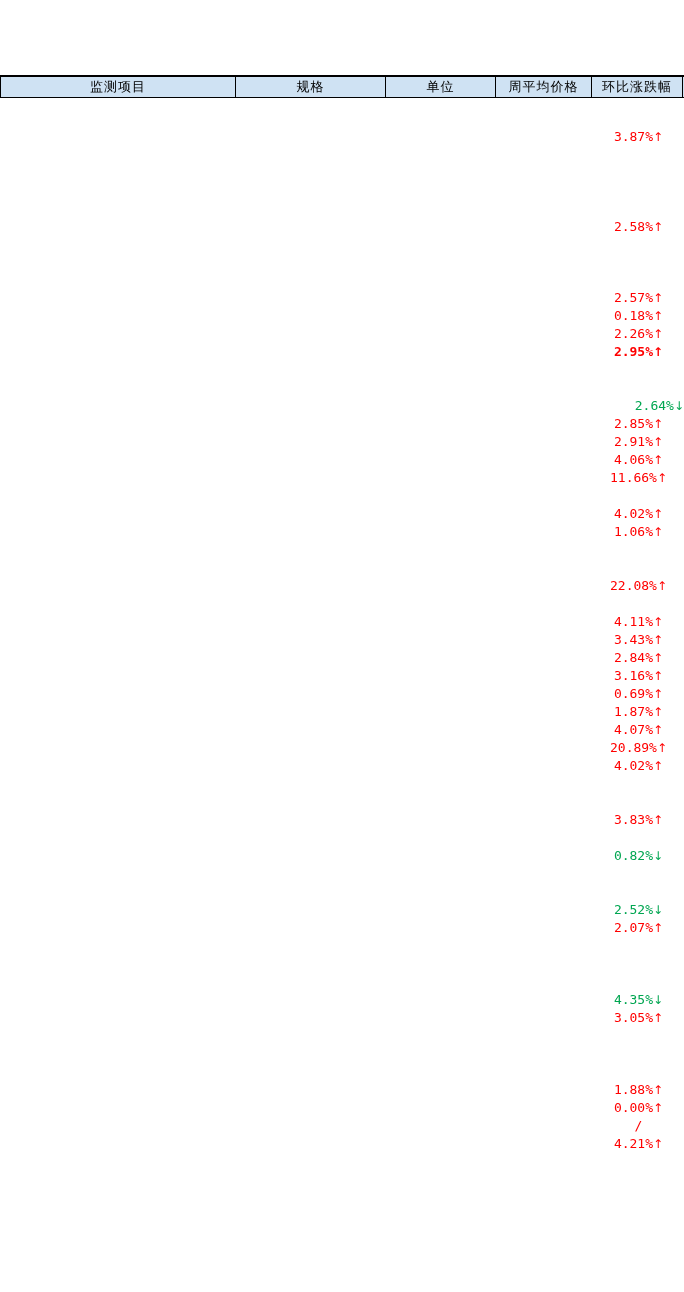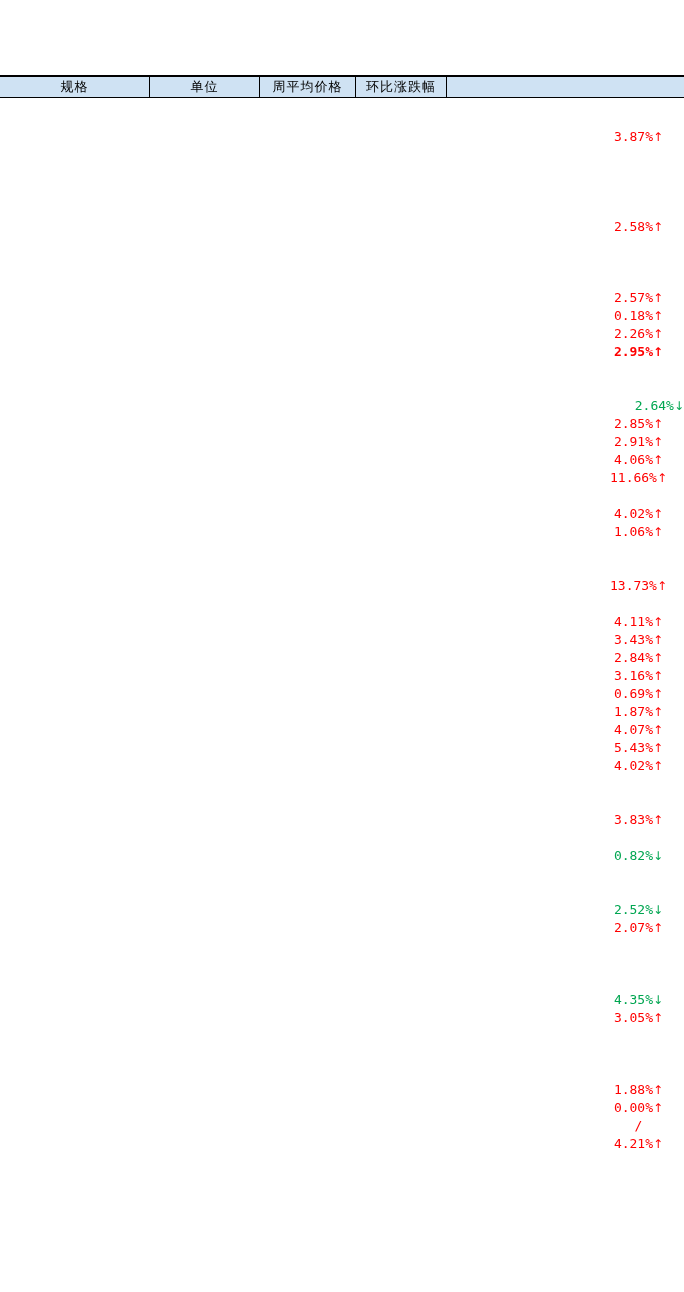--- a/index.html
+++ b/index.html
@@ -90,20 +90,21 @@
   .arrow { font-family: "DejaVu Sans", sans-serif; font-size: 12px; }
 </style>
 </head>
 <body>
 
 <div class="page">
 
   <div class="top-strip"></div>
 
   <div class="header-row">
+    <div class="header-cell hc-0">监测项目</div>
     <div class="header-cell hc-1">规格</div>
     <div class="header-cell hc-2">单位</div>
     <div class="header-cell hc-3">周平均价格</div>
     <div class="header-cell hc-4">环比涨跌幅</div>
   </div>
 
   <div class="body-area">
 
   <div class="chg up" style="top: 32px;"><span>3.87%</span><span class="arrow">↑</span></div>
       <div class="chg up" style="top: 122px;"><span>2.58%</span><span class="arrow">↑</span></div>
@@ -111,29 +112,29 @@
       <div class="chg up" style="top: 211px;"><span>0.18%</span><span class="arrow">↑</span></div>
       <div class="chg up" style="top: 229px;"><span>2.26%</span><span class="arrow">↑</span></div>
       <div class="chg up" style="top: 247px; font-weight: bold;"><span>2.95%</span><span class="arrow">↑</span></div>
       <div class="chg down" style="top: 301px; text-align: right;"><span>2.64%</span><span class="arrow">↓</span></div>
       <div class="chg up" style="top: 319px;"><span>2.85%</span><span class="arrow">↑</span></div>
       <div class="chg up" style="top: 337px;"><span>2.91%</span><span class="arrow">↑</span></div>
       <div class="chg up" style="top: 355px;"><span>4.06%</span><span class="arrow">↑</span></div>
       <div class="chg up" style="top: 373px;"><span>11.66%</span><span class="arrow">↑</span></div>
       <div class="chg up" style="top: 409px;"><span>4.02%</span><span class="arrow">↑</span></div>
       <div class="chg up" style="top: 427px;"><span>1.06%</span><span class="arrow">↑</span></div>
-      <div class="chg up" style="top: 481px;"><span>13.73%</span><span class="arrow">↑</span></div>
+      <div class="chg up" style="top: 481px;"><span>22.08%</span><span class="arrow">↑</span></div>
       <div class="chg up" style="top: 517px;"><span>4.11%</span><span class="arrow">↑</span></div>
       <div class="chg up" style="top: 535px;"><span>3.43%</span><span class="arrow">↑</span></div>
       <div class="chg up" style="top: 553px;"><span>2.84%</span><span class="arrow">↑</span></div>
       <div class="chg up" style="top: 571px; text-align: center;"><span>3.16%</span><span class="arrow">↑</span></div>
       <div class="chg up" style="top: 589px;"><span>0.69%</span><span class="arrow">↑</span></div>
       <div class="chg up" style="top: 607px;"><span>1.87%</span><span class="arrow">↑</span></div>
       <div class="chg up" style="top: 625px;"><span>4.07%</span><span class="arrow">↑</span></div>
-      <div class="chg up" style="top: 643px;"><span>5.43%</span><span class="arrow">↑</span></div>
+      <div class="chg up" style="top: 643px;"><span>20.89%</span><span class="arrow">↑</span></div>
       <div class="chg up" style="top: 661px;"><span>4.02%</span><span class="arrow">↑</span></div>
       <div class="chg up" style="top: 715px;"><span>3.83%</span><span class="arrow">↑</span></div>
       <div class="chg down" style="top: 751px;"><span>0.82%</span><span class="arrow">↓</span></div>
       <div class="chg down" style="top: 805px;"><span>2.52%</span><span class="arrow">↓</span></div>
       <div class="chg up" style="top: 823px;"><span>2.07%</span><span class="arrow">↑</span></div>
       <div class="chg down" style="top: 895px;"><span>4.35%</span><span class="arrow">↓</span></div>
       <div class="chg up" style="top: 913px;"><span>3.05%</span><span class="arrow">↑</span></div>
       <div class="chg up" style="top: 985px;"><span>1.88%</span><span class="arrow">↑</span></div>
       <div class="chg up" style="top: 1003px;"><span>0.00%</span><span class="arrow">↑</span></div>
       <div class="chg up" style="top: 1021px;">/</div>

